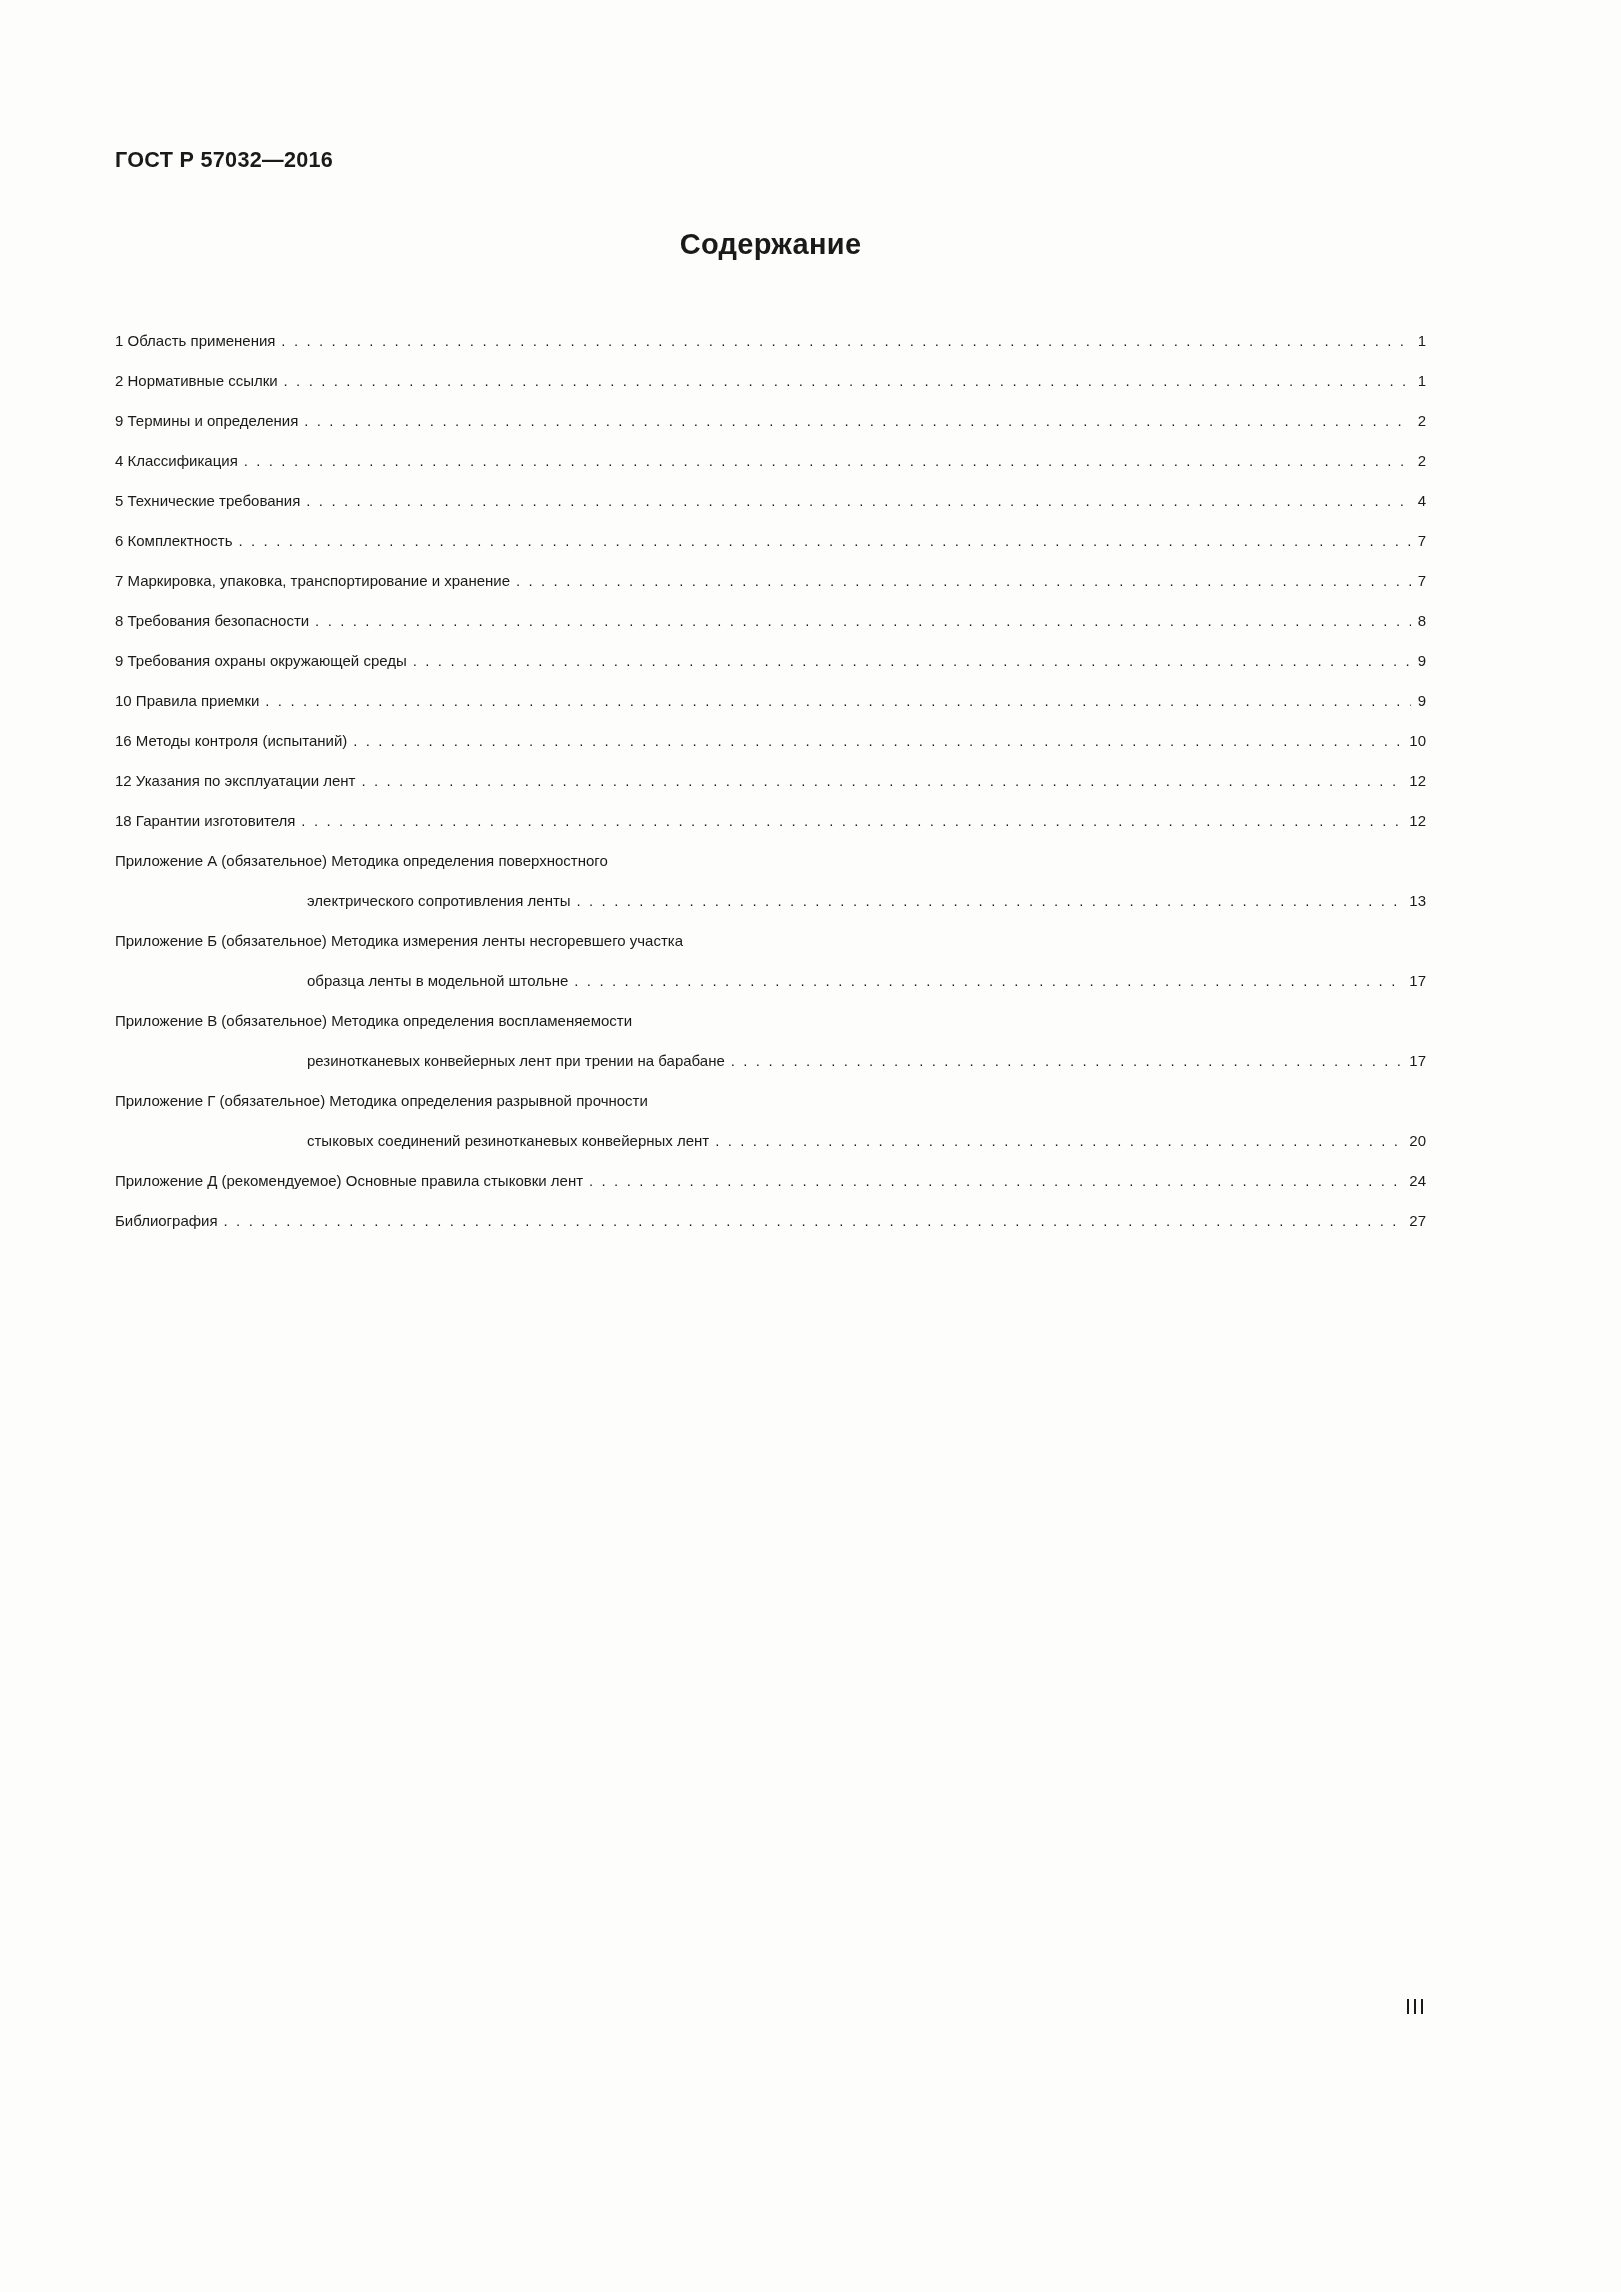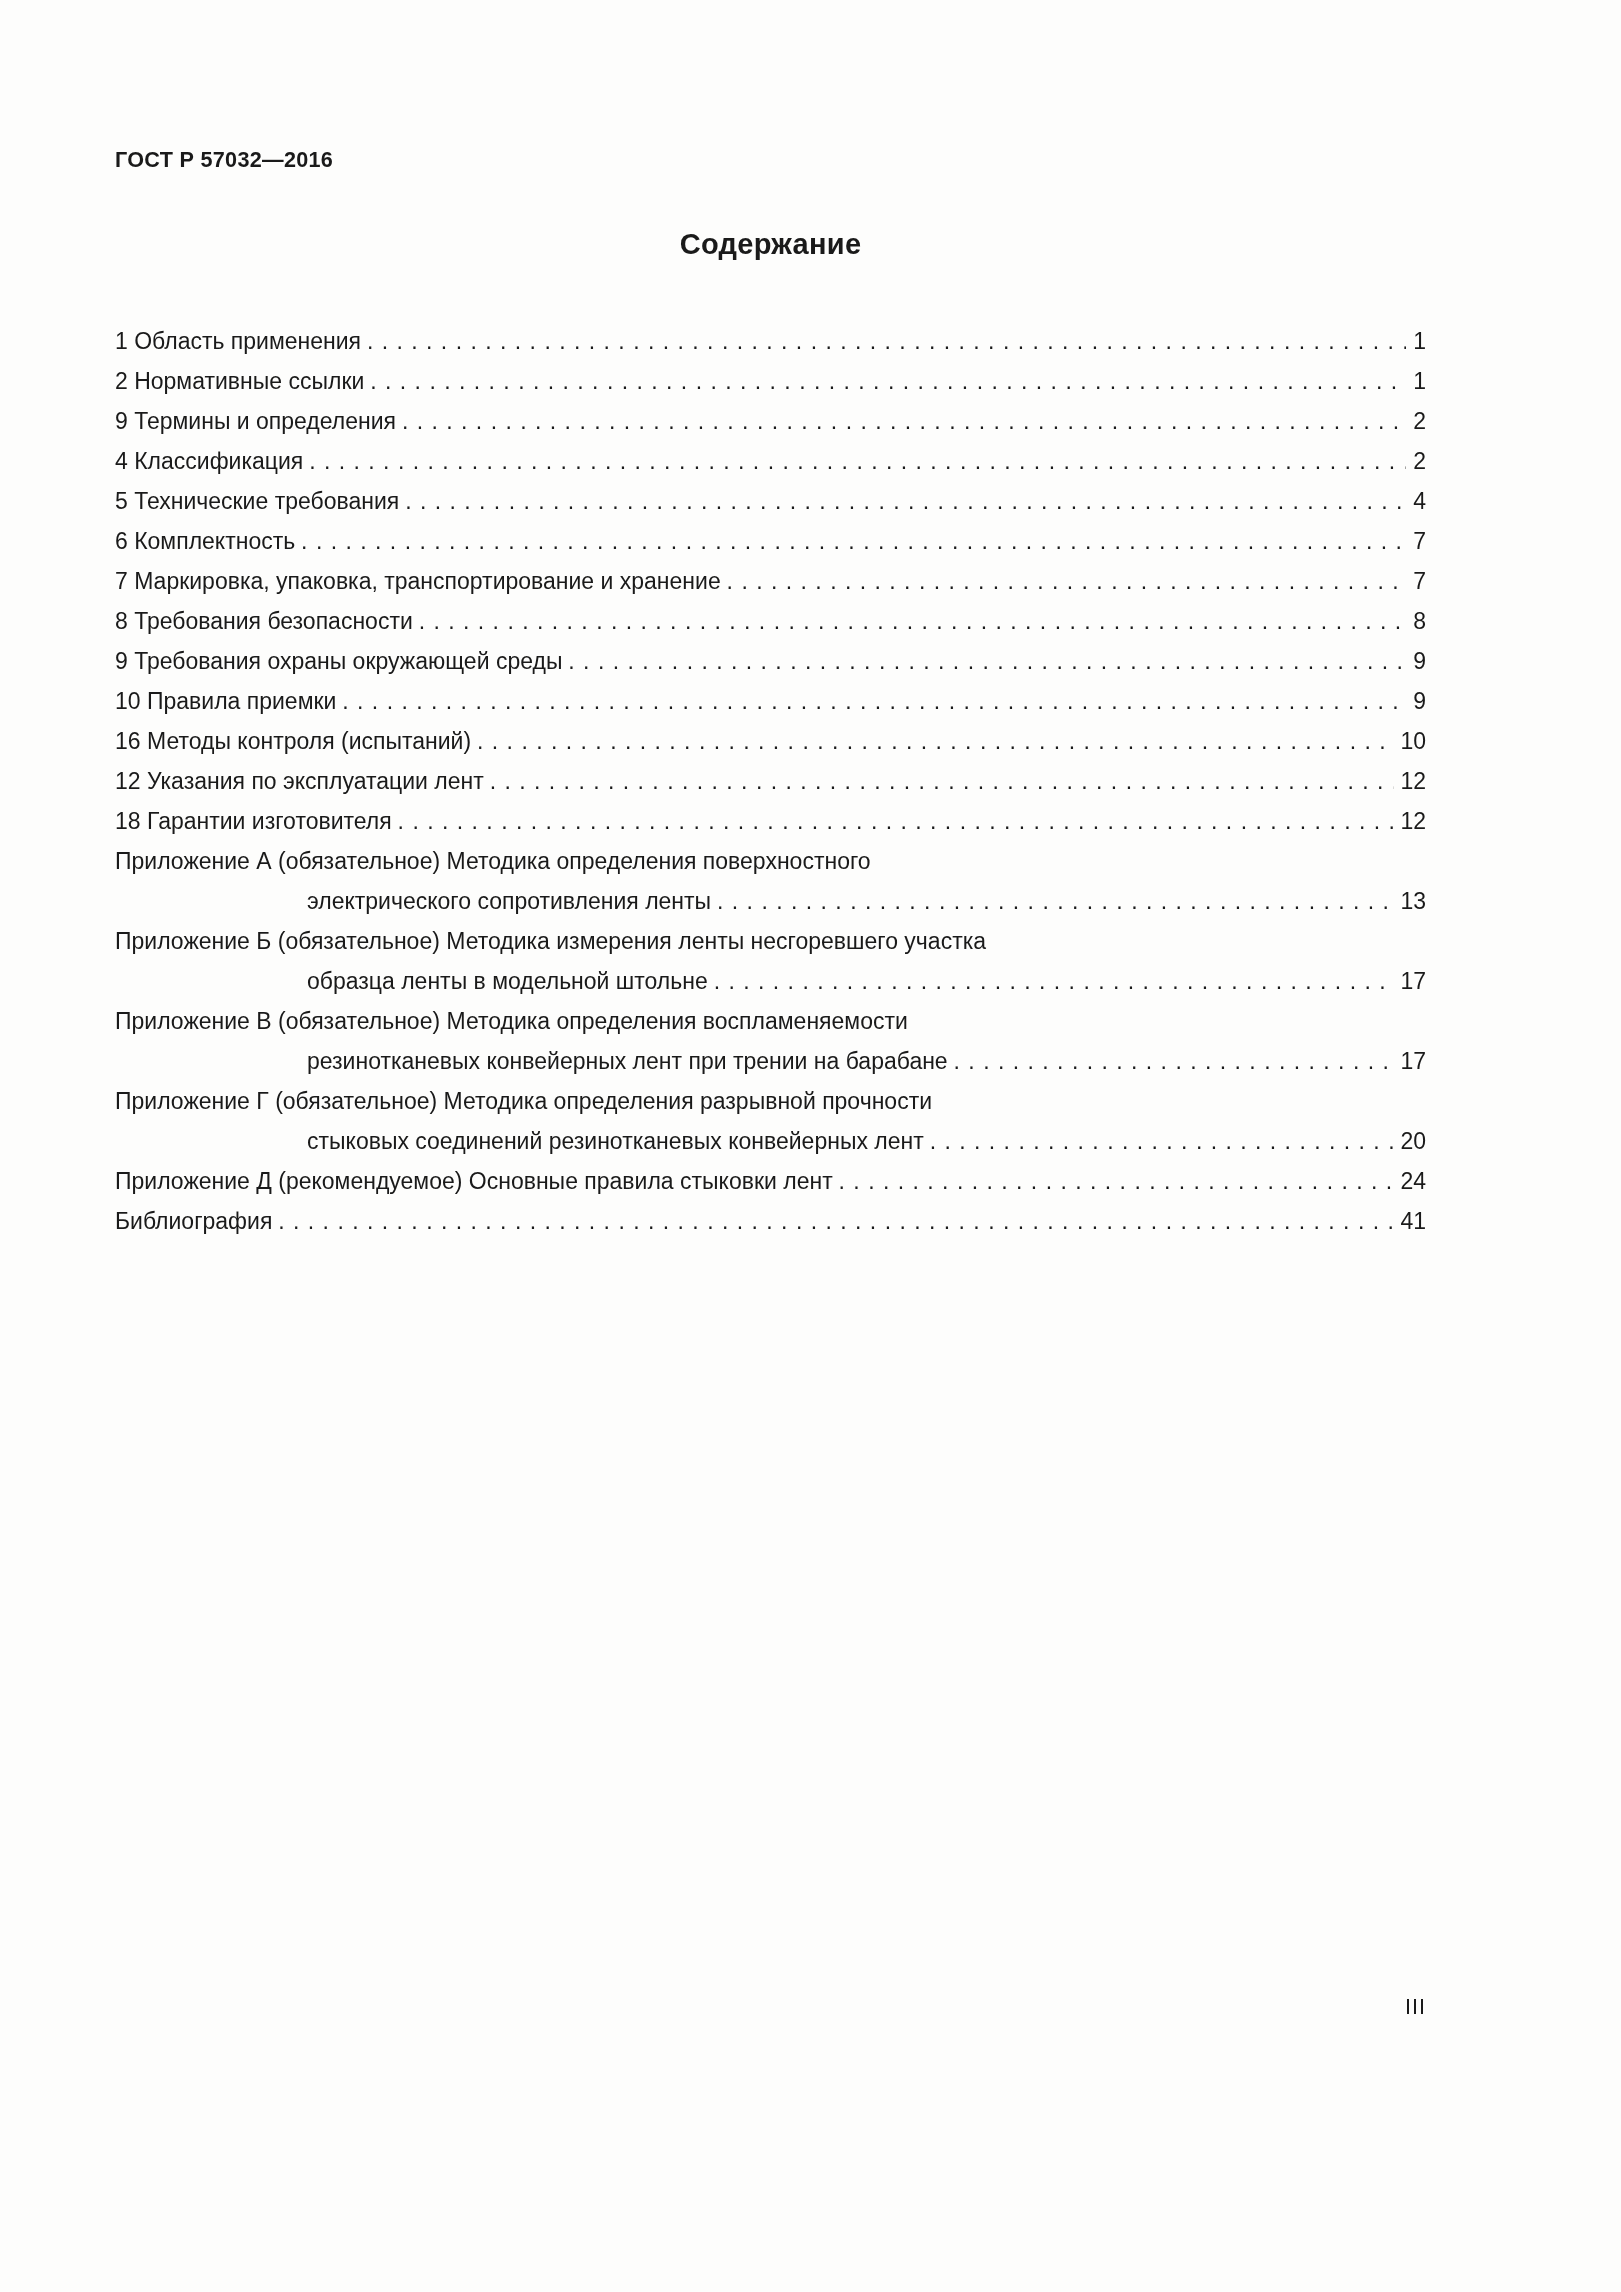--- a/index.html
+++ b/index.html
@@ -36,21 +36,21 @@
     font-weight: bold;
     letter-spacing: 0.3px;
   }
   .toc {
     top: 321px;
   }
   .toc-row {
     display: flex;
     align-items: baseline;
     line-height: 40px;
-    font-size: 23px;
+    font-size: 15px;
     white-space: nowrap;
   }
   .toc-text {
     flex: 0 0 auto;
   }
   .toc-text.indent {
     padding-left: 192px;
   }
   .dot-leader {
     flex: 1 1 auto;
@@ -200,20 +200,20 @@
 
   <div class="toc-row">
     <span class="toc-text">Приложение Д (рекомендуемое) Основные правила стыковки лент</span>
     <span class="dot-leader"></span>
     <span class="toc-page">24</span>
   </div>
 
   <div class="toc-row">
     <span class="toc-text">Библиография</span>
     <span class="dot-leader"></span>
-    <span class="toc-page">41</span>
+    <span class="toc-page">27</span>
   </div>
 </div>
 
   <div class="content-col folio">III</div>
 
 </div>
 
 
 </body></html>

